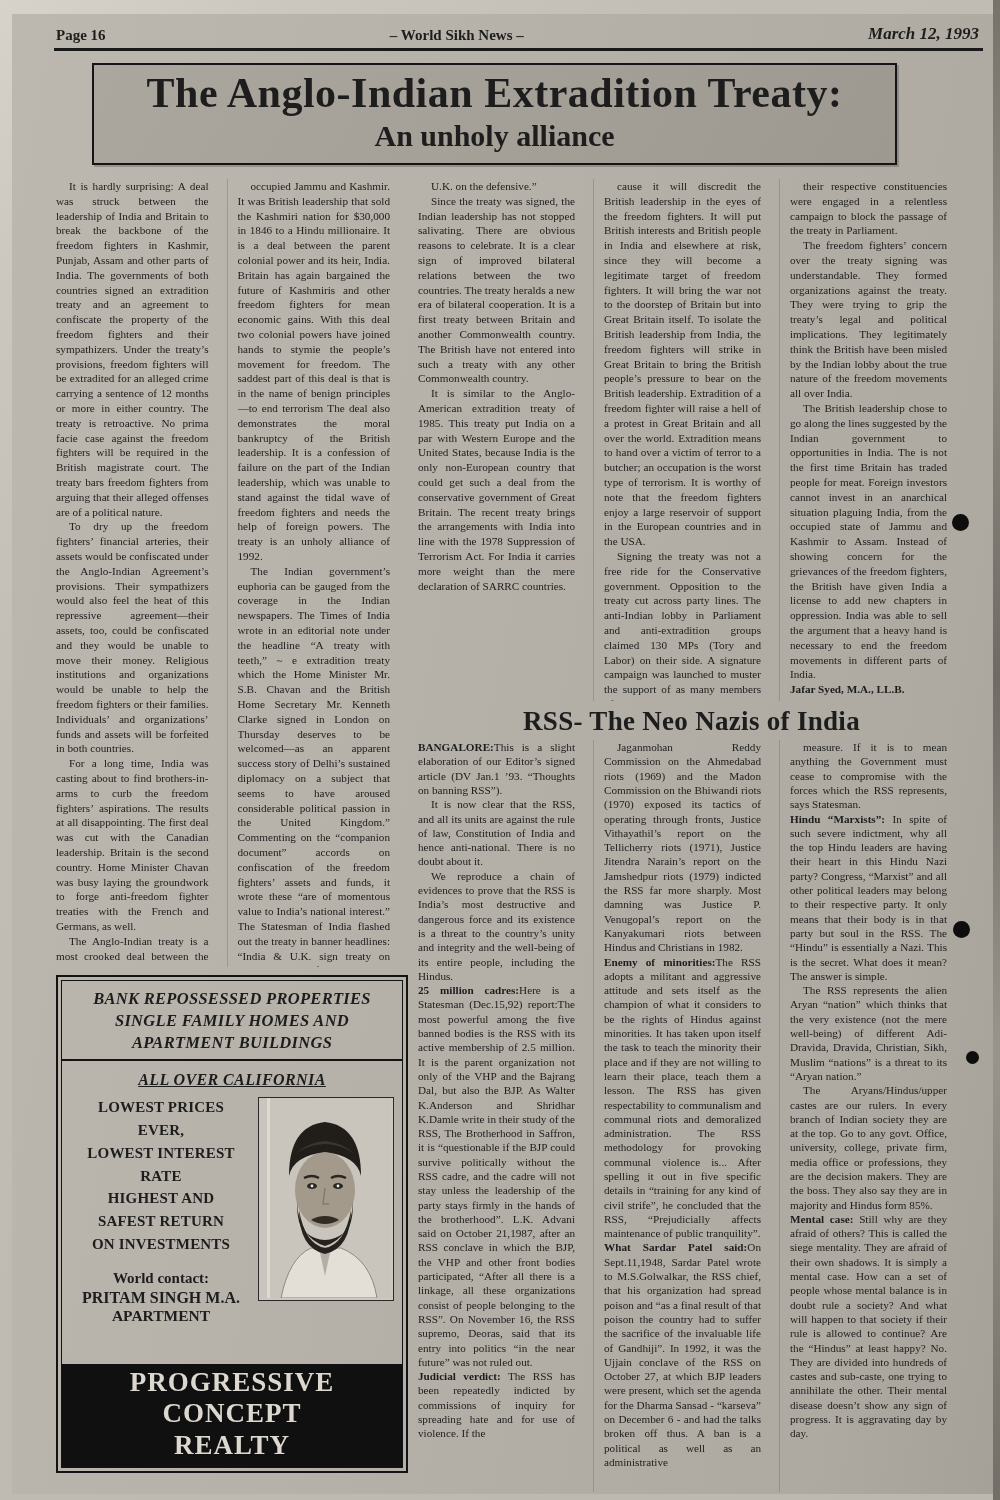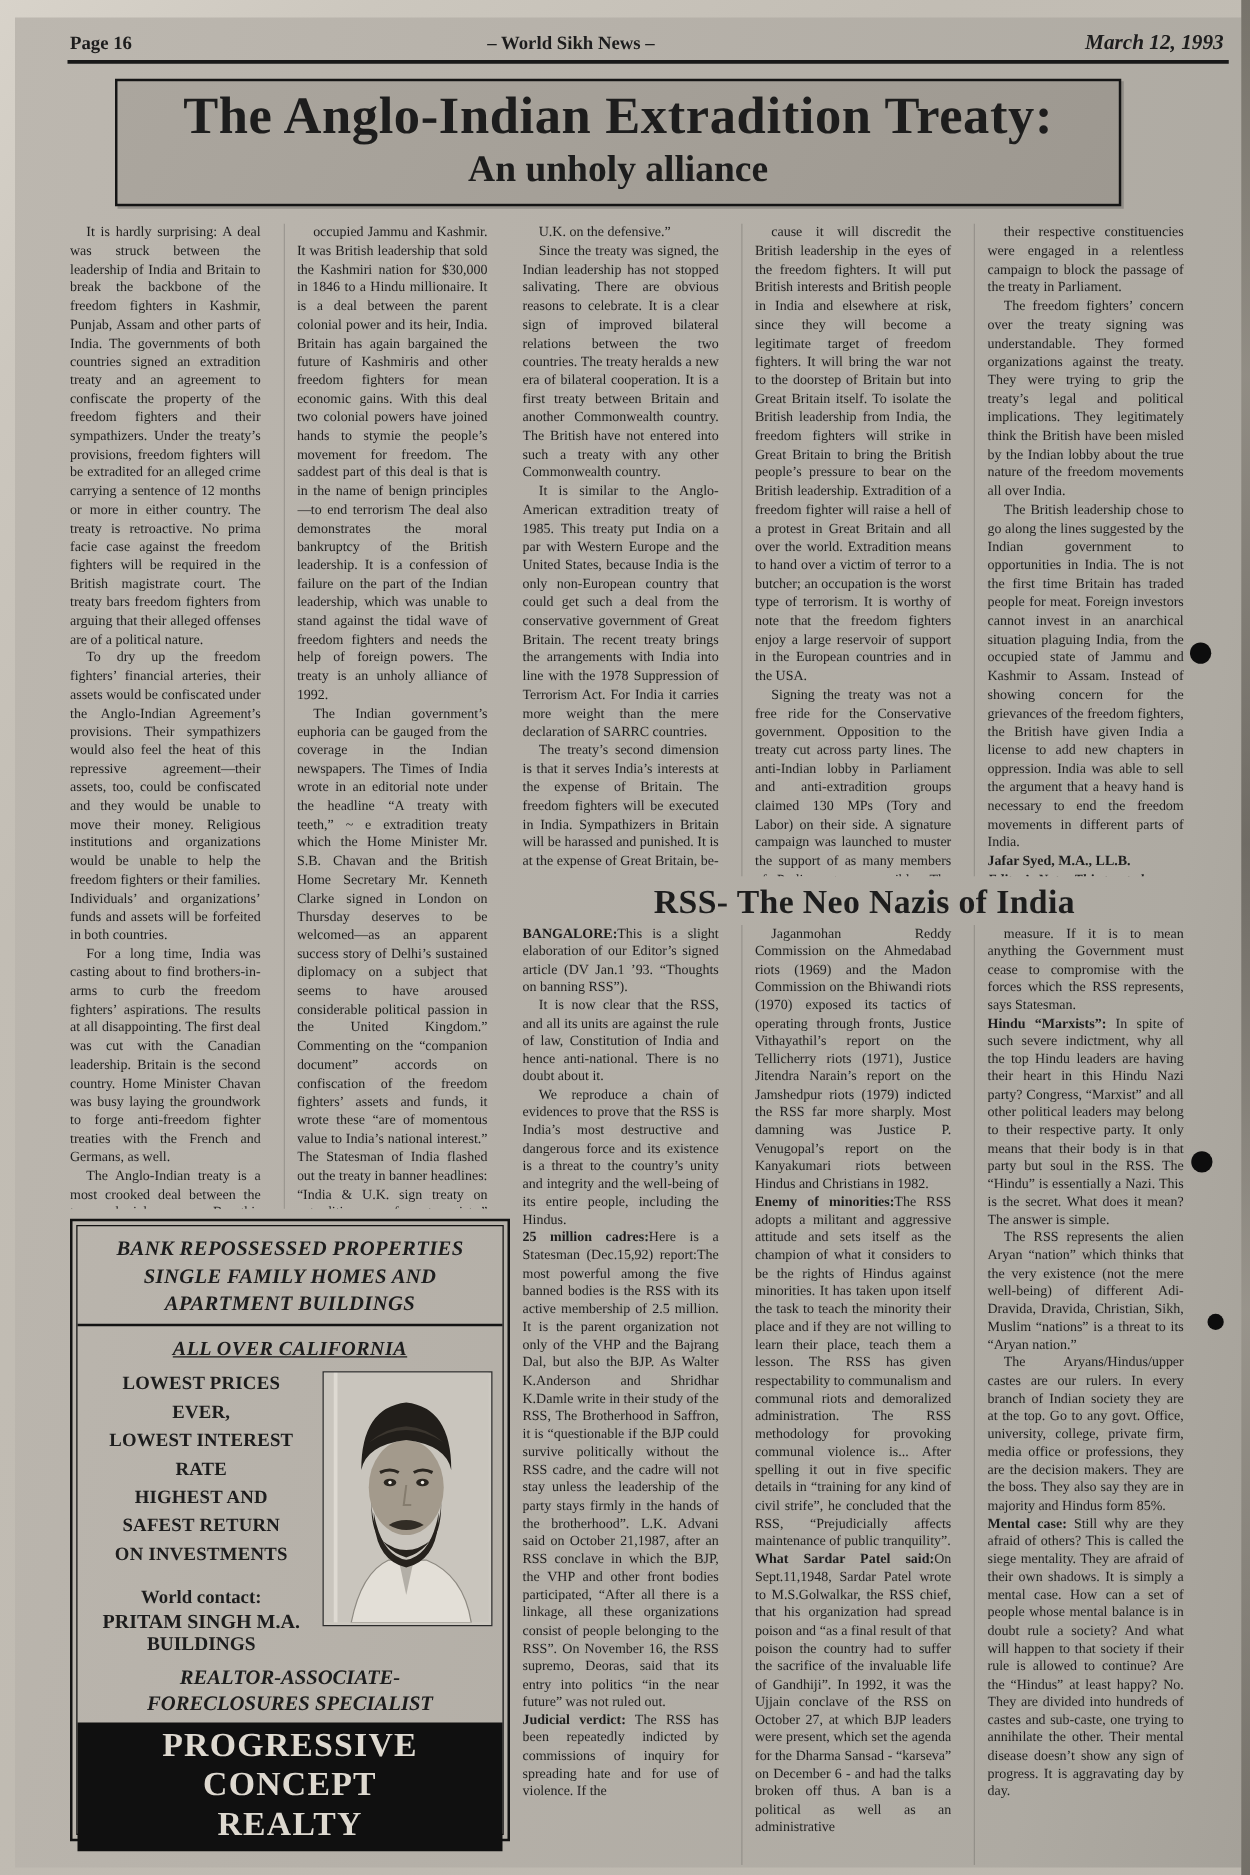--- a/index.html
+++ b/index.html
@@ -145,21 +145,21 @@
                       <p>EVER,</p>
                       <p>LOWEST INTEREST</p>
                       <p>RATE</p>
                       <p>HIGHEST AND</p>
                       <p>SAFEST RETURN</p>
                       <p>ON INVESTMENTS</p>
                     </div>
                   <div class="ad-contact">
                     <div class="lbl">World contact:</div>
                     <div class="nm">PRITAM SINGH  M.A.</div>
-                    <div class="ttl">BUILDINGS</div>
+                    <div class="ttl">APARTMENT</div>
                   </div>
                 </div>
                 <div class="ad-photo">
                   <svg width="132" height="200" viewBox="0 0 132 200" xmlns="http://www.w3.org/2000/svg">
                     <rect x="0" y="0" width="132" height="200" fill="#c9c5bd"></rect>
                     <rect x="8" y="0" width="3" height="200" fill="#dedad2"></rect>
                     <path d="M22 200 Q30 160 52 150 L82 150 Q112 162 118 200 Z" fill="#e3dfd7" stroke="#8e8a82" stroke-width="1"></path>
                     <path d="M60 150 L72 150 L66 178 Z" fill="#b3afa7"></path>
                     <ellipse cx="66" cy="92" rx="30" ry="38" fill="#a39a8c"></ellipse>
                     <path d="M30 78 Q30 28 66 24 Q102 28 102 78 Q98 58 66 54 Q34 58 30 78 Z" fill="#211e1a"></path>
@@ -171,40 +171,35 @@
                     <ellipse cx="79" cy="88" rx="5" ry="3" fill="#2a2620"></ellipse>
                     <circle cx="53" cy="88" r="1.4" fill="#efece5"></circle>
                     <circle cx="79" cy="88" r="1.4" fill="#efece5"></circle>
                     <path d="M45 80 Q53 76 60 80" stroke="#2a2620" stroke-width="2.5" fill="none"></path>
                     <path d="M72 80 Q79 76 87 80" stroke="#2a2620" stroke-width="2.5" fill="none"></path>
                     <path d="M66 90 L64 106 L70 106" stroke="#857c6e" stroke-width="1.6" fill="none"></path>
                   </svg>
                 </div>
               </div>
             </div>
-            <div class="ad-role">
-                <p>REALTOR-ASSOCIATE-</p>
-                <p>FORECLOSURES SPECIALIST</p>
-              </div>
             <div class="ad-band">
                 <p>PROGRESSIVE CONCEPT</p>
                 <p>REALTY</p>
               </div>
 
           </div>
         </div>
       </div>
 
       <div class="right-wrap">
         <div class="colrow art1-right">
           <div class="col">
               <p>U.K. on the defensive.”</p>
               <p>Since the treaty was signed, the Indian leadership has not stopped salivating. There are obvious reasons to celebrate. It is a clear sign of improved bilateral relations between the two countries. The treaty heralds a new era of bilateral cooperation. It is a first treaty between Britain and another Commonwealth country. The British have not entered into such a treaty with any other Commonwealth country.</p>
               <p>It is similar to the Anglo-American extradition treaty of 1985. This treaty put India on a par with Western Europe and the United States, because India is the only non-European country that could get such a deal from the conservative government of Great Britain. The recent treaty brings the arrangements with India into line with the 1978 Suppression of Terrorism Act. For India it carries more weight than the mere declaration of SARRC countries.</p>
-              <p>The treaty’s second dimension is that it serves India’s interests at the expense of Britain. The freedom fighters will be executed in India. Sympathizers in Britain will be harassed and punished. It is at the expense of Great Britain, be-</p>
             </div>
           <div class="col">
               <p>cause it will discredit the British leadership in the eyes of the freedom fighters. It will put British interests and British people in India and elsewhere at risk, since they will become a legitimate target of freedom fighters. It will bring the war not to the doorstep of Britain but into Great Britain itself. To isolate the British leadership from India, the freedom fighters will strike in Great Britain to bring the British people’s pressure to bear on the British leadership. Extradition of a freedom fighter will raise a hell of a protest in Great Britain and all over the world. Extradition means to hand over a victim of terror to a butcher; an occupation is the worst type of terrorism. It is worthy of note that the freedom fighters enjoy a large reservoir of support in the European countries and in the USA.</p>
               <p>Signing the treaty was not a free ride for the Conservative government. Opposition to the treaty cut across party lines. The anti-Indian lobby in Parliament and anti-extradition groups claimed 130 MPs (Tory and Labor) on their side. A signature campaign was launched to muster the support of as many members of Parliament as possible. The Kashmiris and Sikhs in</p>
             </div>
           <div class="col">
               <p>their respective constituencies were engaged in a relentless campaign to block the passage of the treaty in Parliament.</p>
               <p>The freedom fighters’ concern over the treaty signing was understandable. They formed organizations against the treaty. They were trying to grip the treaty’s legal and political implications. They legitimately think the British have been misled by the Indian lobby about the true nature of the freedom movements all over India.</p>
               <p>The British leadership chose to go along the lines suggested by the Indian government to opportunities in India. The is not the first time Britain has traded people for meat. Foreign investors cannot invest in an anarchical situation plaguing India, from the occupied state of Jammu and Kashmir to Assam. Instead of showing concern for the grievances of the freedom fighters, the British have given India a license to add new chapters in oppression. India was able to sell the argument that a heavy hand is necessary to end the freedom movements in different parts of India.</p>
               <p class="p-bold">Jafar Syed, M.A., LL.B.</p>

